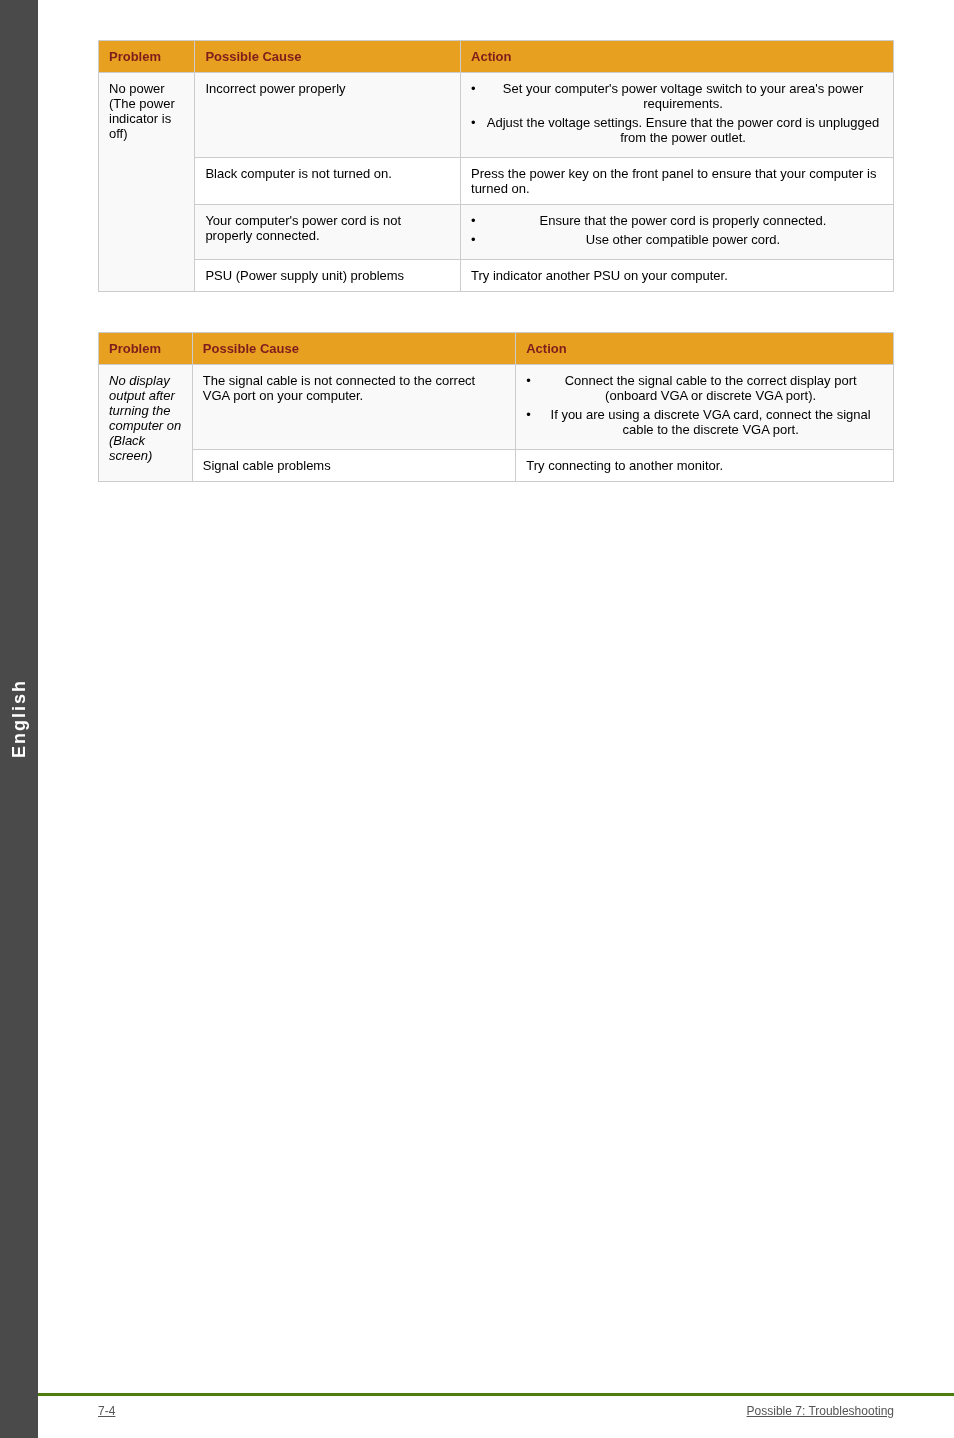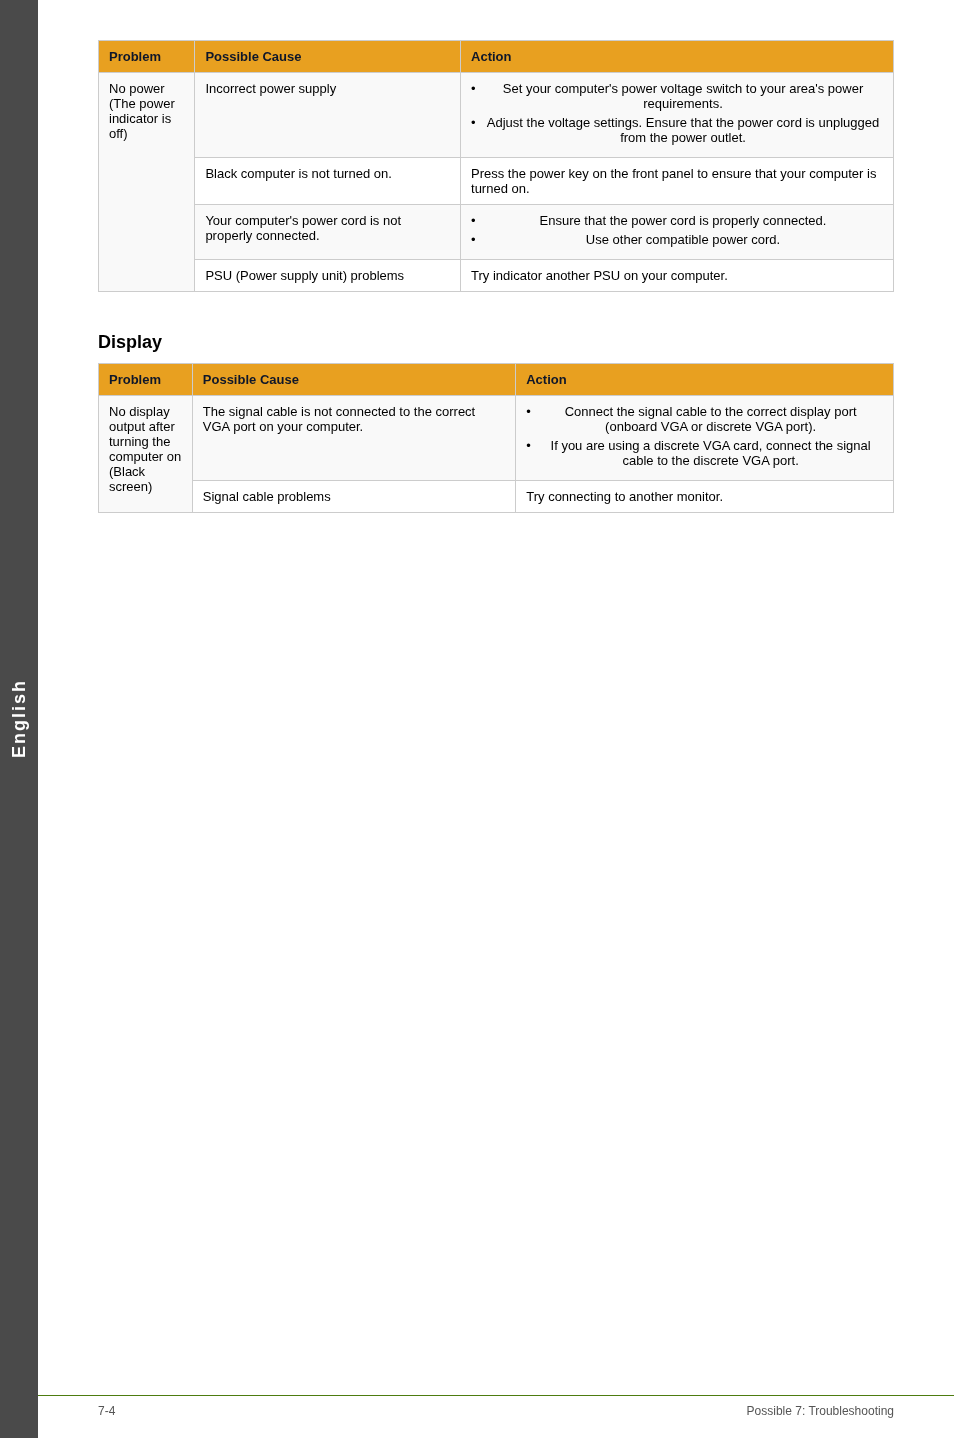--- a/index.html
+++ b/index.html
@@ -49,21 +49,21 @@
 
     
     table {
       width: 100%;
       border-collapse: collapse;
       margin-bottom: 40px;
       font-size: 13px;
     }
     thead tr {
       background: #e8a020;
-      color: #0f172a;
+      color: #7f1d1d;
     }
     thead th {
       padding: 8px 10px;
       text-align: left;
       font-weight: bold;
       border: 1px solid #ccc;
     }
     tbody td {
       padding: 8px 10px;
       border: 1px solid #ccc;
@@ -96,24 +96,25 @@
 
     
     .page-footer {
       position: absolute;
       bottom: 20px;
       left: 38px;
       right: 0;
       display: flex;
       justify-content: space-between;
       padding: 0 60px;
-      border-top: 1px solid #4d7c0f;
+      border-top: 3px solid #4d7c0f;
       padding-top: 8px;
       font-size: 12px;
       color: #555;
+      text-decoration: underline;
     }
   </style>
 </head>
 <body>
 
 <div class="sidebar">
   <span class="sidebar-label">English</span>
 </div>
 
 <div class="main-content">
@@ -123,21 +124,21 @@
       <thead>
         <tr>
           <th>Problem</th>
           <th>Possible Cause</th>
           <th>Action</th>
         </tr>
       </thead>
       <tbody id="power-tbody">
       <tr>
             <td rowspan="4" style="vertical-align: top;">No power<br>(The power<br>indicator is off)</td>
-            <td>Incorrect power supply</td>
+            <td>Incorrect power properly</td>
             <td>
               <ul class="cell-list">
                 <li>Set your computer's power voltage switch to your area's power requirements.</li>
                 <li>Adjust the voltage settings. Ensure that the power cord is unplugged from the power outlet.</li>
               </ul>
             </td>
           </tr>
           <tr>
             <td>Black computer is not turned on.</td>
             <td>Press the power key on the front panel to ensure that your computer is turned on.</td>
@@ -153,32 +154,31 @@
           </tr>
           <tr>
             <td>PSU (Power supply unit) problems</td>
             <td>Try indicator another PSU on your computer.</td>
           </tr>
         </tbody>
     </table>
   </div>
 
   <div>
-    <h2 class="section-title">Display</h2>
     <table>
       <thead>
         <tr>
           <th>Problem</th>
           <th>Possible Cause</th>
           <th>Action</th>
         </tr>
       </thead>
       <tbody id="display-tbody">
       <tr>
-            <td rowspan="2" style="vertical-align: top;">No display<br>output after<br>turning the<br>computer on<br>(Black screen)</td>
+            <td rowspan="2" style="vertical-align: top; font-style: italic;">No display<br>output after<br>turning the<br>computer on<br>(Black screen)</td>
             <td>The signal cable is not connected to the correct VGA port on your computer.</td>
             <td>
               <ul class="cell-list">
                 <li>Connect the signal cable to the correct display port (onboard VGA or discrete VGA port).</li>
                 <li>If you are using a discrete VGA card, connect the signal cable to the discrete VGA port.</li>
               </ul>
             </td>
           </tr>
           <tr>
             <td>Signal cable problems</td>

